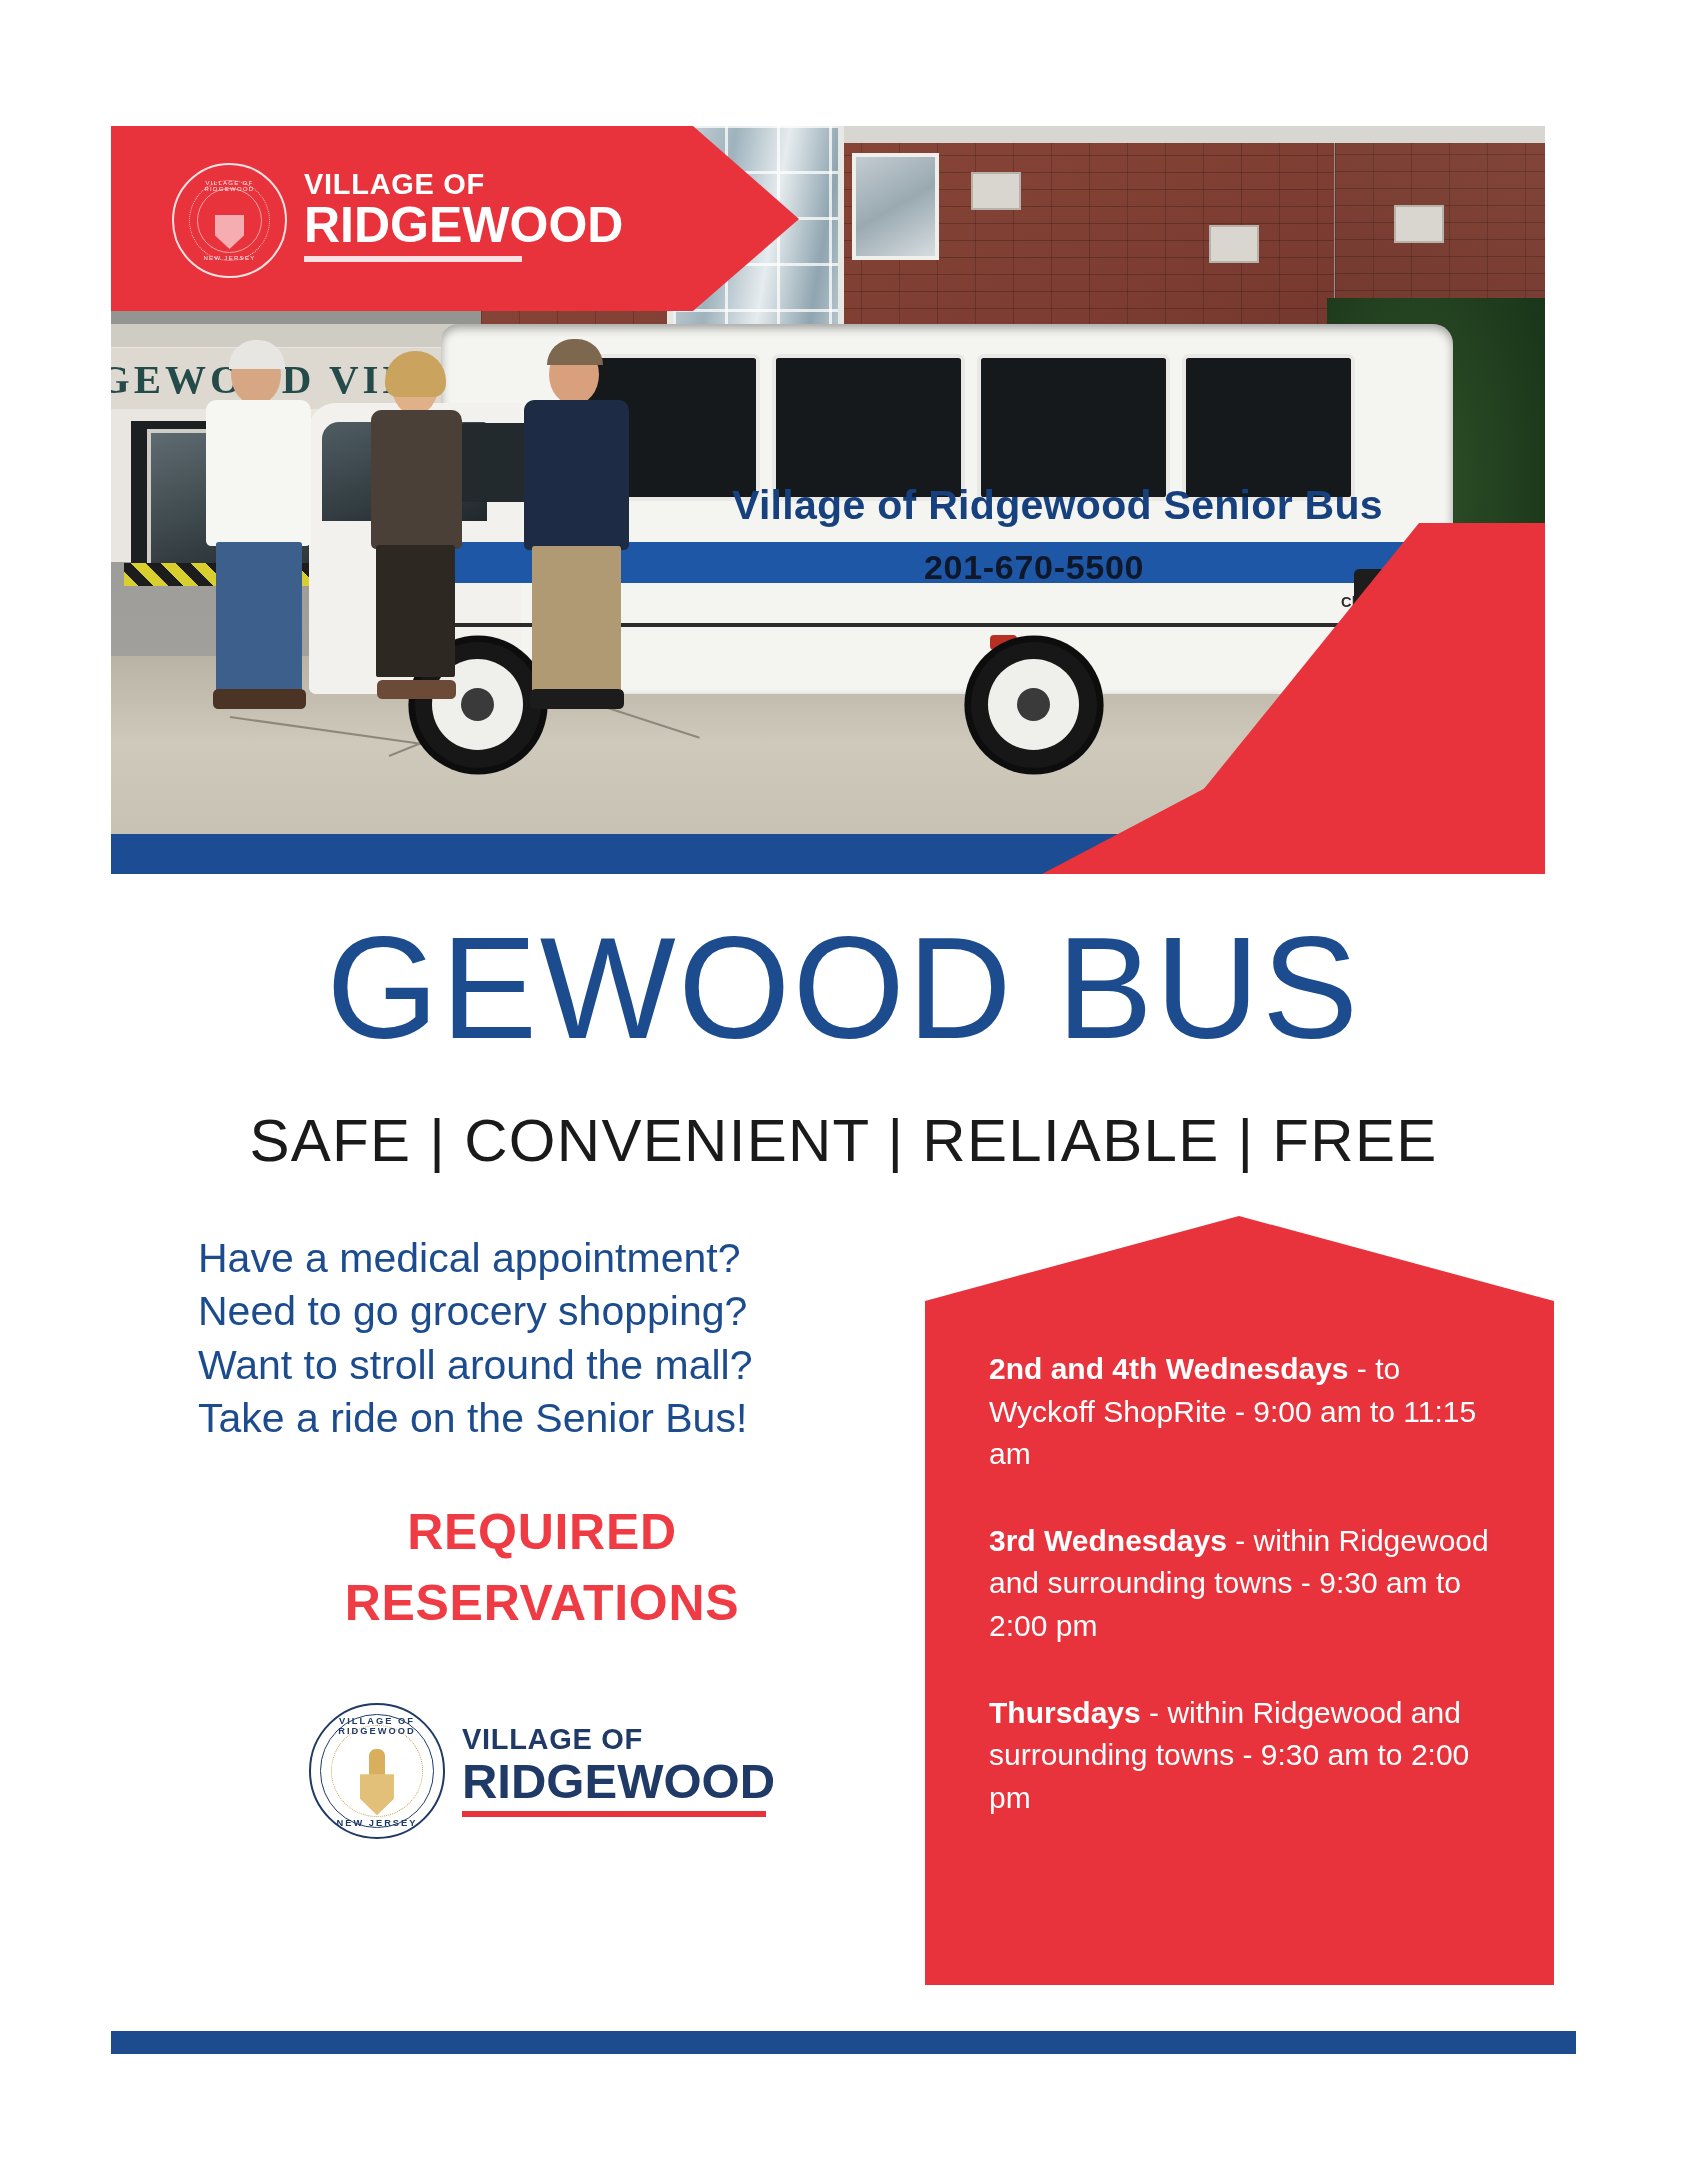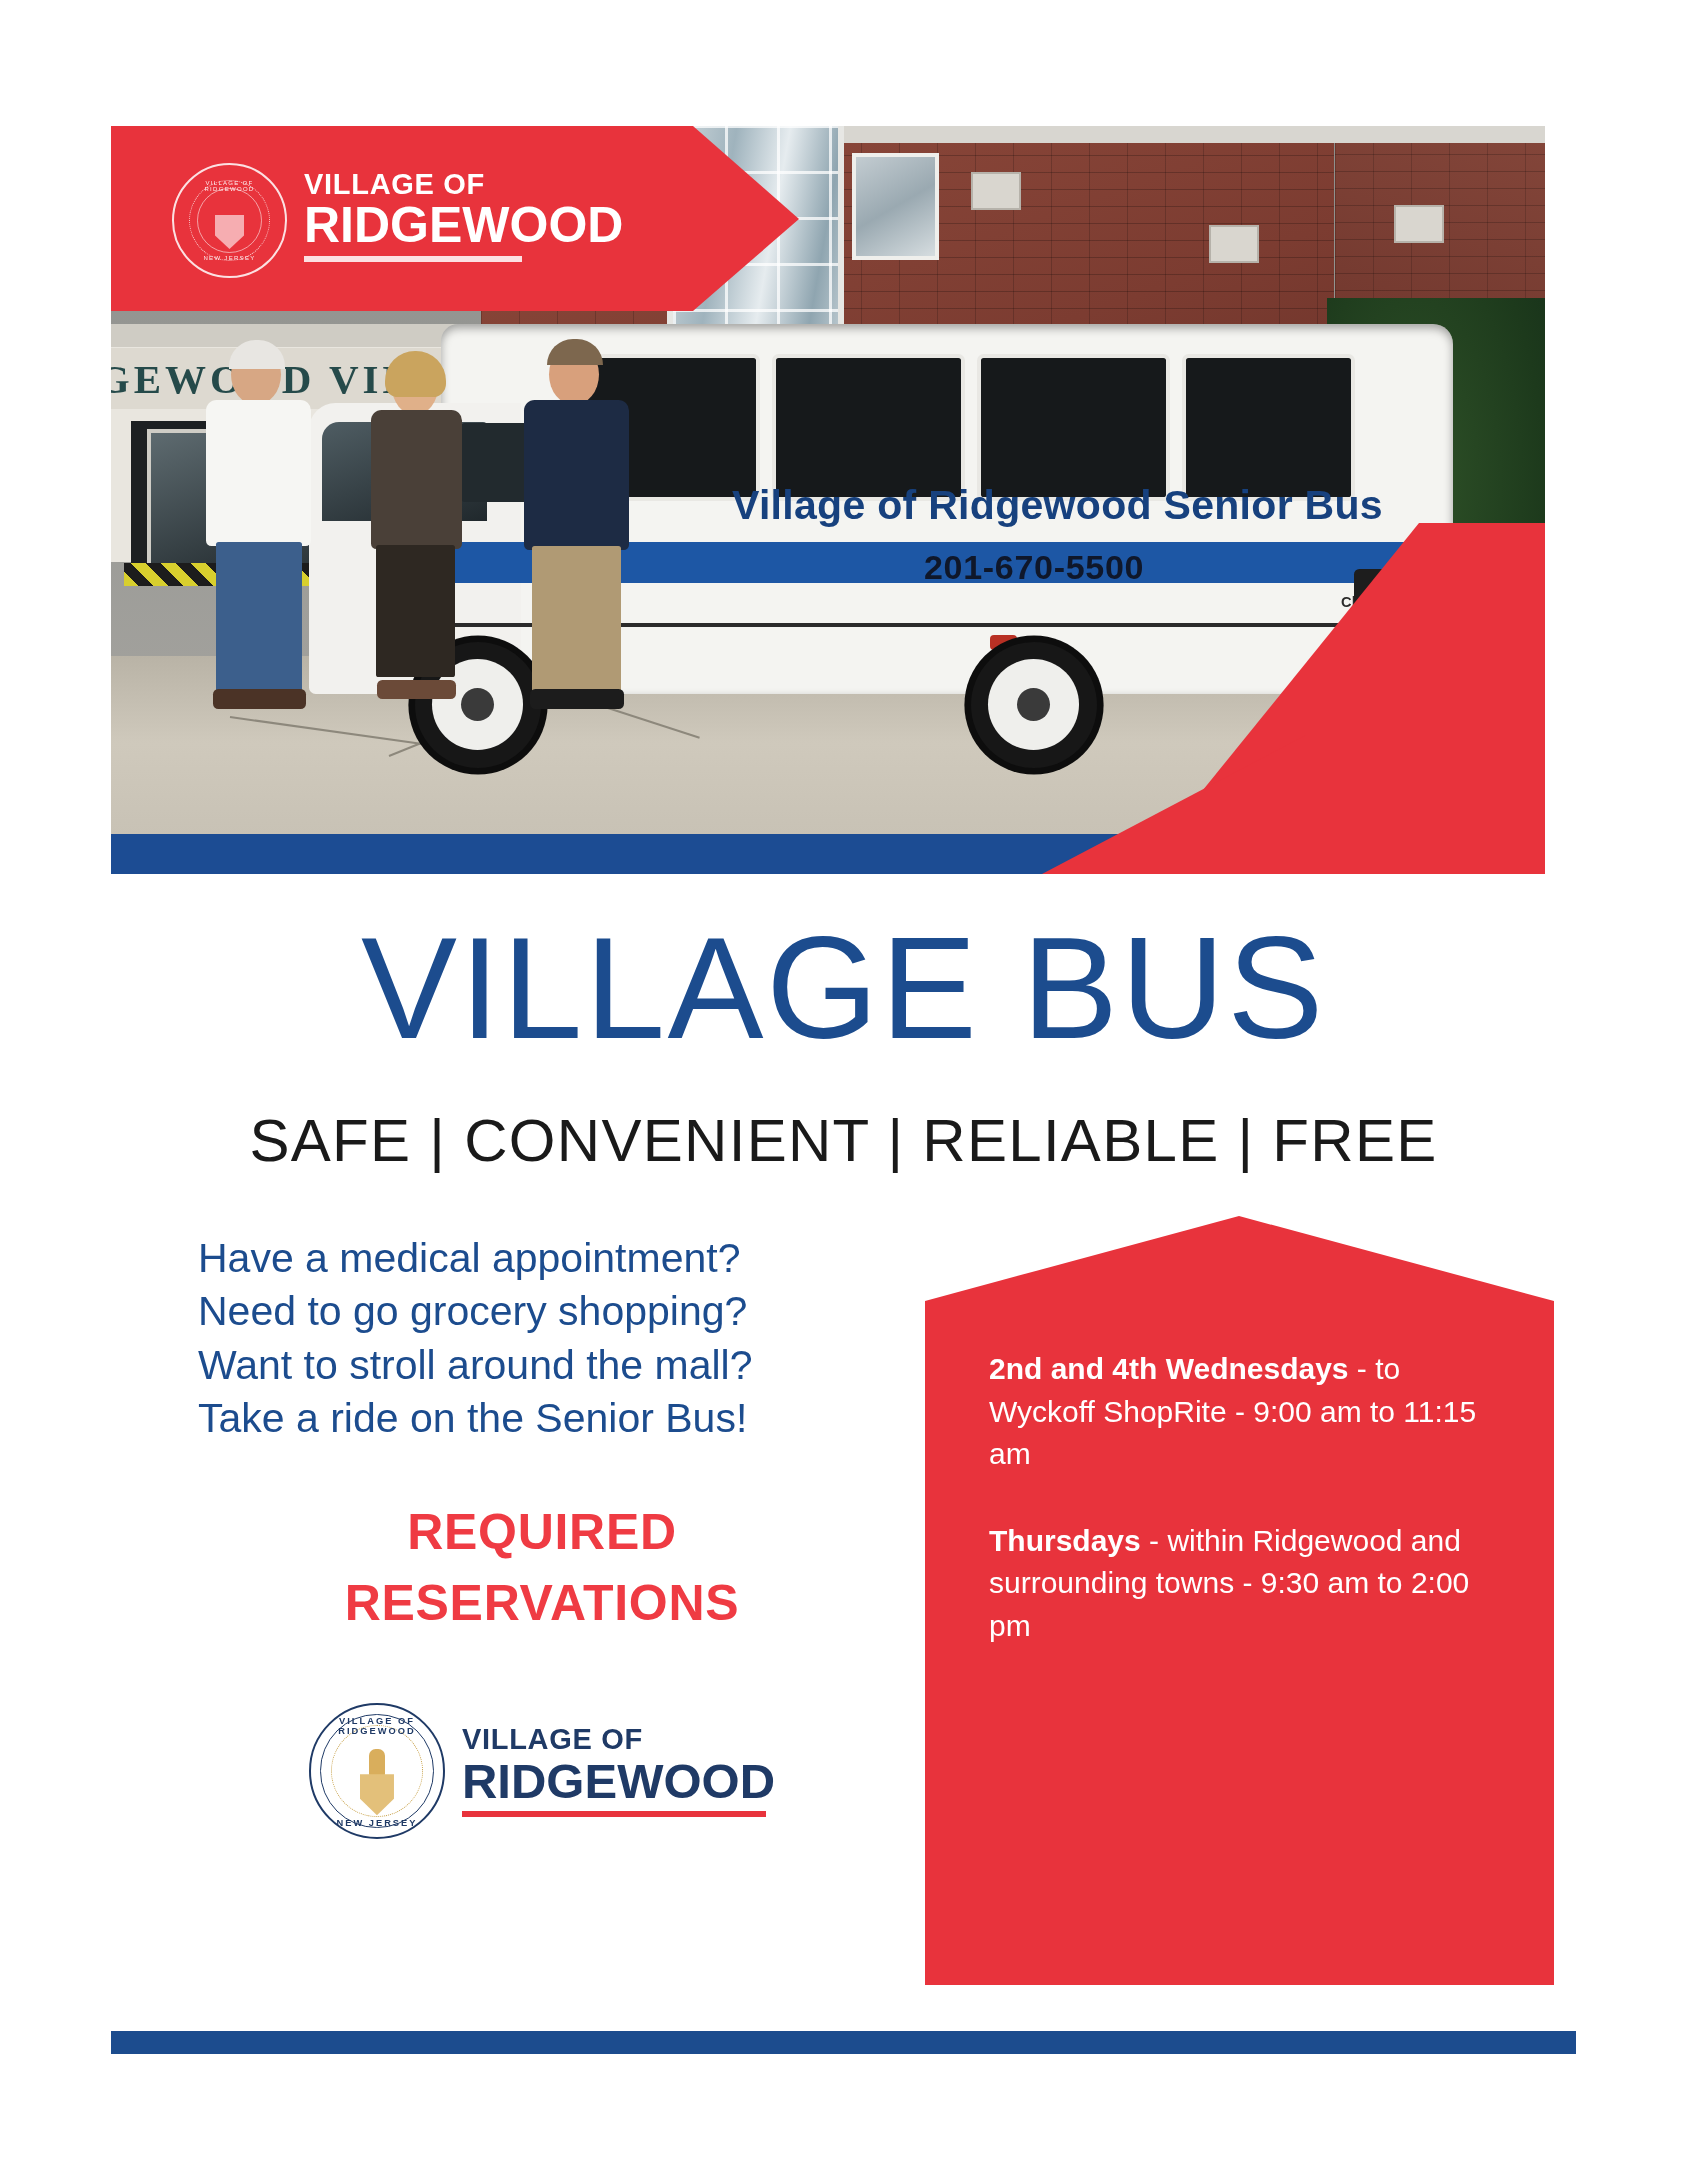--- a/index.html
+++ b/index.html
@@ -248,21 +248,21 @@
         </div>
       </div>
       <div class="bannerTxt">
         <div class="l1">VILLAGE OF</div>
         <div class="l2">RIDGEWOOD</div>
         <div class="bannerRule"></div>
       </div>
     </div>
   </div>
 
-  <div class="title">VILLAGE BUS</div>
+  <div class="title">GEWOOD BUS</div>
   <div class="tagline">SAFE  |  CONVENIENT  |  RELIABLE  |  FREE</div>
 
   <div class="leftcol">
     <div class="q">Have a medical appointment?</div>
     <div class="q">Need to go grocery shopping?</div>
     <div class="q">Want to stroll around the mall?</div>
     <div class="q">Take a ride on the Senior Bus!</div>
 
     <div class="reserve">
       <div>REQUIRED</div>
@@ -286,20 +286,23 @@
       </div>
     </div>
   </div>
 
   <div class="schedule">
     <div class="schedInner">
       <div class="sitem">
         <b>2nd and 4th Wednesdays</b><span> - to Wyckoff ShopRite - 9:00 am to 11:15 am</span>
       </div>
       <div class="sitem">
+        <b>3rd Wednesdays</b><span> - within Ridgewood and surrounding towns - 9:30 am to 2:00 pm</span>
+      </div>
+      <div class="sitem">
         <b>Thursdays</b><span> - within Ridgewood and surrounding towns - 9:30 am to 2:00 pm</span>
       </div>
     </div>
   </div>
 
   <div class="footerBar"></div>
 
 </div>
 
 

